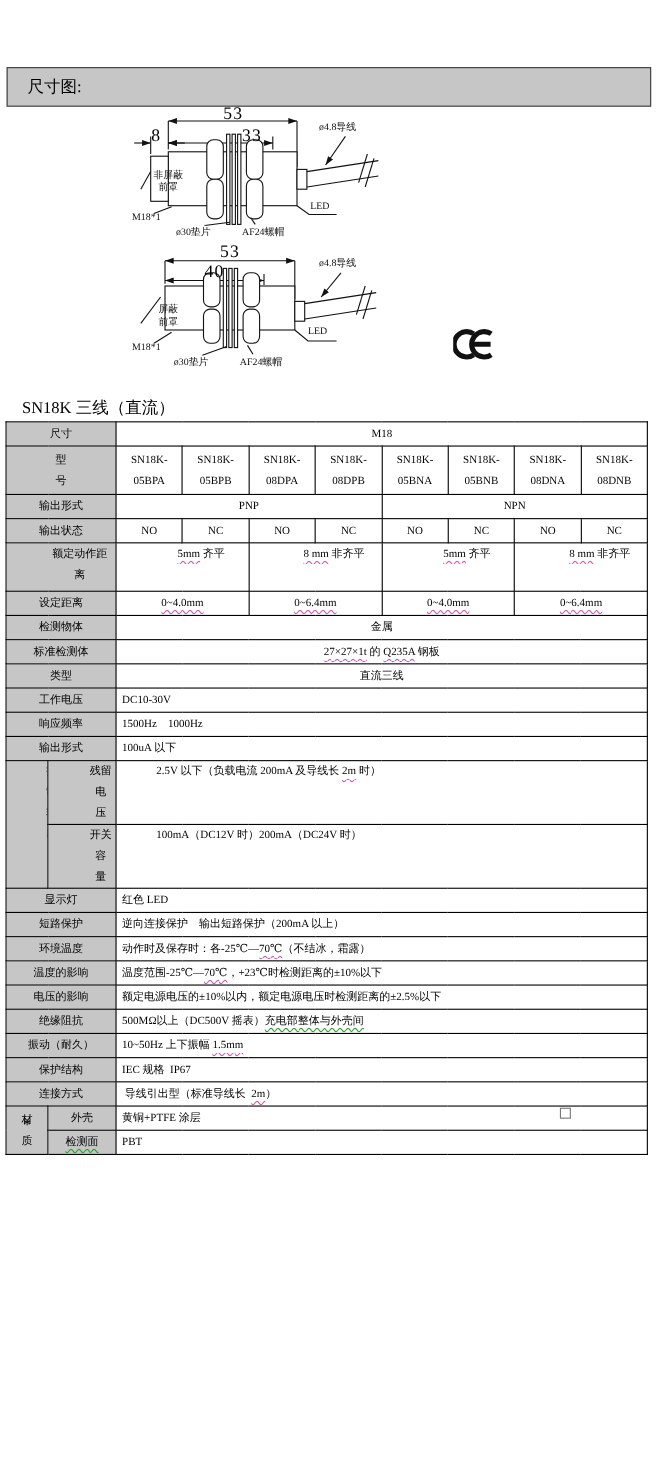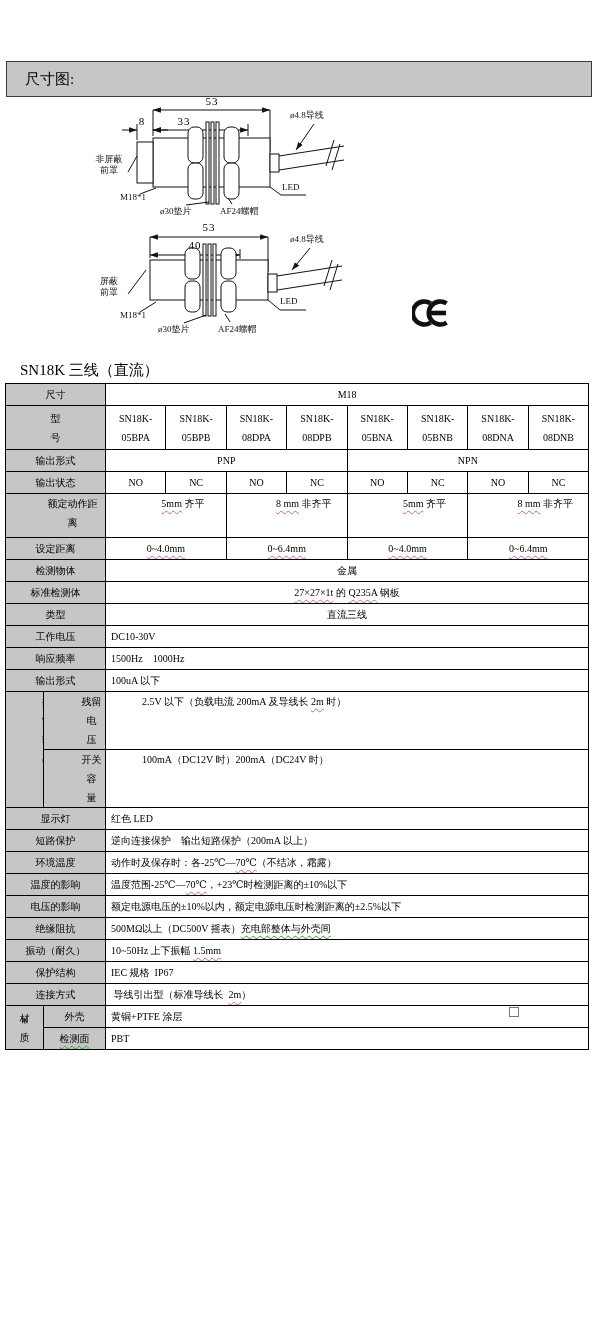--- a/index.html
+++ b/index.html
@@ -10,23 +10,23 @@
         background:var(--header_bg,#c6c6c6);border:1px solid #3a3a3a;
         display:flex;align-items:center;padding-left:18px;font-size:15px;}
   
   .sectitle{position:absolute;left:20px;top:361px;font-size:15px;}
   .fnote-star{position:absolute;left:21px;top:1015px;font-size:15px;}
   .fnote-text{position:absolute;left:54px;top:1015px;font-size:15px;}
   .sq{position:absolute;left:509px;top:1007px;width:8px;height:8px;border:1px solid #777;background:#fff;}
   
   .draw{position:absolute;left:82px;top:94px;width:300px;height:272px;}
   .draw svg{position:absolute;left:0;top:0;overflow:visible;}
-  .dnum{position:absolute;font-size:11px;text-align:center;letter-spacing:1px;font-family:Liberation Serif, serif;}
+  .dnum{position:absolute;font-size:16px;text-align:center;letter-spacing:1px;font-family:Liberation Serif, serif;}
   .dlab{position:absolute;font-size:9px;line-height:11px;white-space:pre-line;color:#111;}
-  .tac{text-align:center;}
+  .tac{text-align:center;margin-left:44px;}
   .ce{position:absolute;left:412px;top:294px;width:44px;height:38px;}
   
   #spec{position:absolute;left:5px;top:383px;}
   table{border-collapse:collapse;table-layout:fixed;width:583px;font-size:10px;line-height:19px;}
   col.c1{width:38px;} col.c2{width:62px;} col.dc{width:60.4px;}
   th,td{border:1px solid #000;overflow:hidden;box-sizing:border-box;}
   th{background:var(--table_label_bg,#c6c6c6);font-weight:normal;text-align:center;
      white-space:pre-line;padding:0 2px;}
   td{padding:0 5px;white-space:pre-wrap;}
   td.ac{text-align:center;padding:0 2px;}
@@ -117,21 +117,21 @@
         <line x1="46" y1="200" x2="64" y2="176"></line>
         <line x1="58" y1="218" x2="74" y2="208"></line>
         <line x1="102" y1="229" x2="124" y2="221"></line>
         <line x1="148" y1="228" x2="143" y2="220"></line>
         <polyline points="186,206 198,216 224,216"></polyline>
       </g>
     </svg>
 
     <span class="dnum" style="left:100px;top:1px;width:60px;">53</span>
     <span class="dnum" style="left:50px;top:21px;width:20px;">8</span>
-    <span class="dnum" style="left:82px;top:21px;width:40px;">33</span>
+    <span class="dnum" style="left:116px;top:21px;width:40px;text-align:right;">33</span>
     <span class="dlab" style="left:208px;top:16px;">ø4.8导线</span>
     <span class="dlab tac" style="left:6px;top:60px;width:42px;">非屏蔽
 前罩</span>
     <span class="dlab" style="left:38px;top:98px;">M18*1</span>
     <span class="dlab" style="left:78px;top:112px;">ø30垫片</span>
     <span class="dlab" style="left:138px;top:112px;">AF24螺帽</span>
     <span class="dlab" style="left:200px;top:88px;">LED</span>
 
     <span class="dnum" style="left:97px;top:127px;width:60px;">53</span>
     <span class="dnum" style="left:93px;top:145px;width:40px;">40</span>

